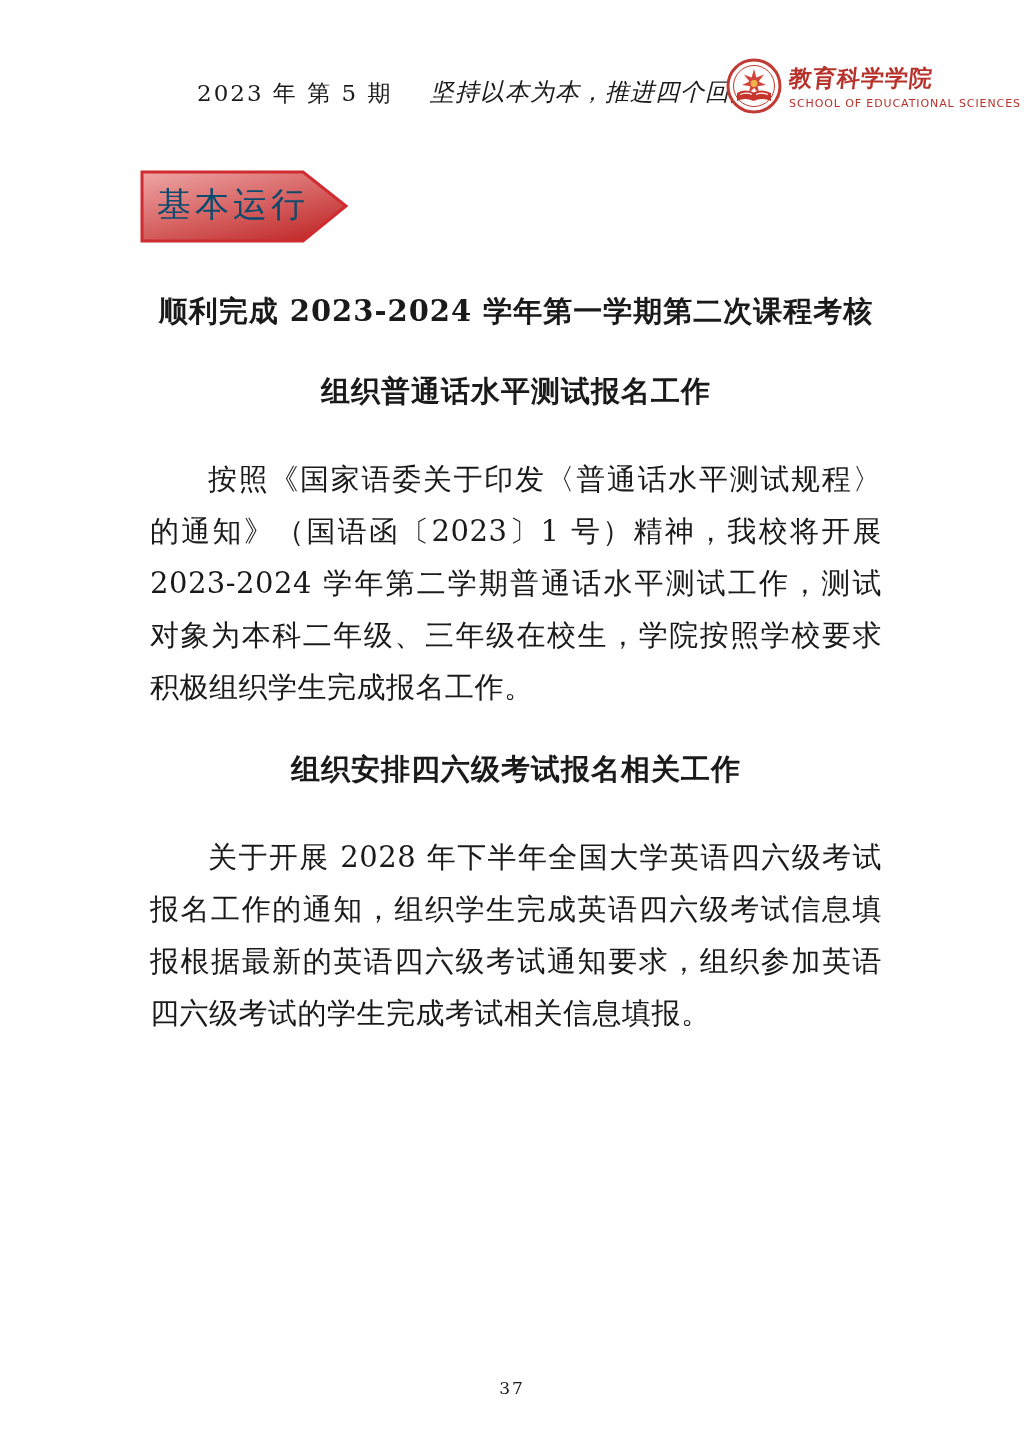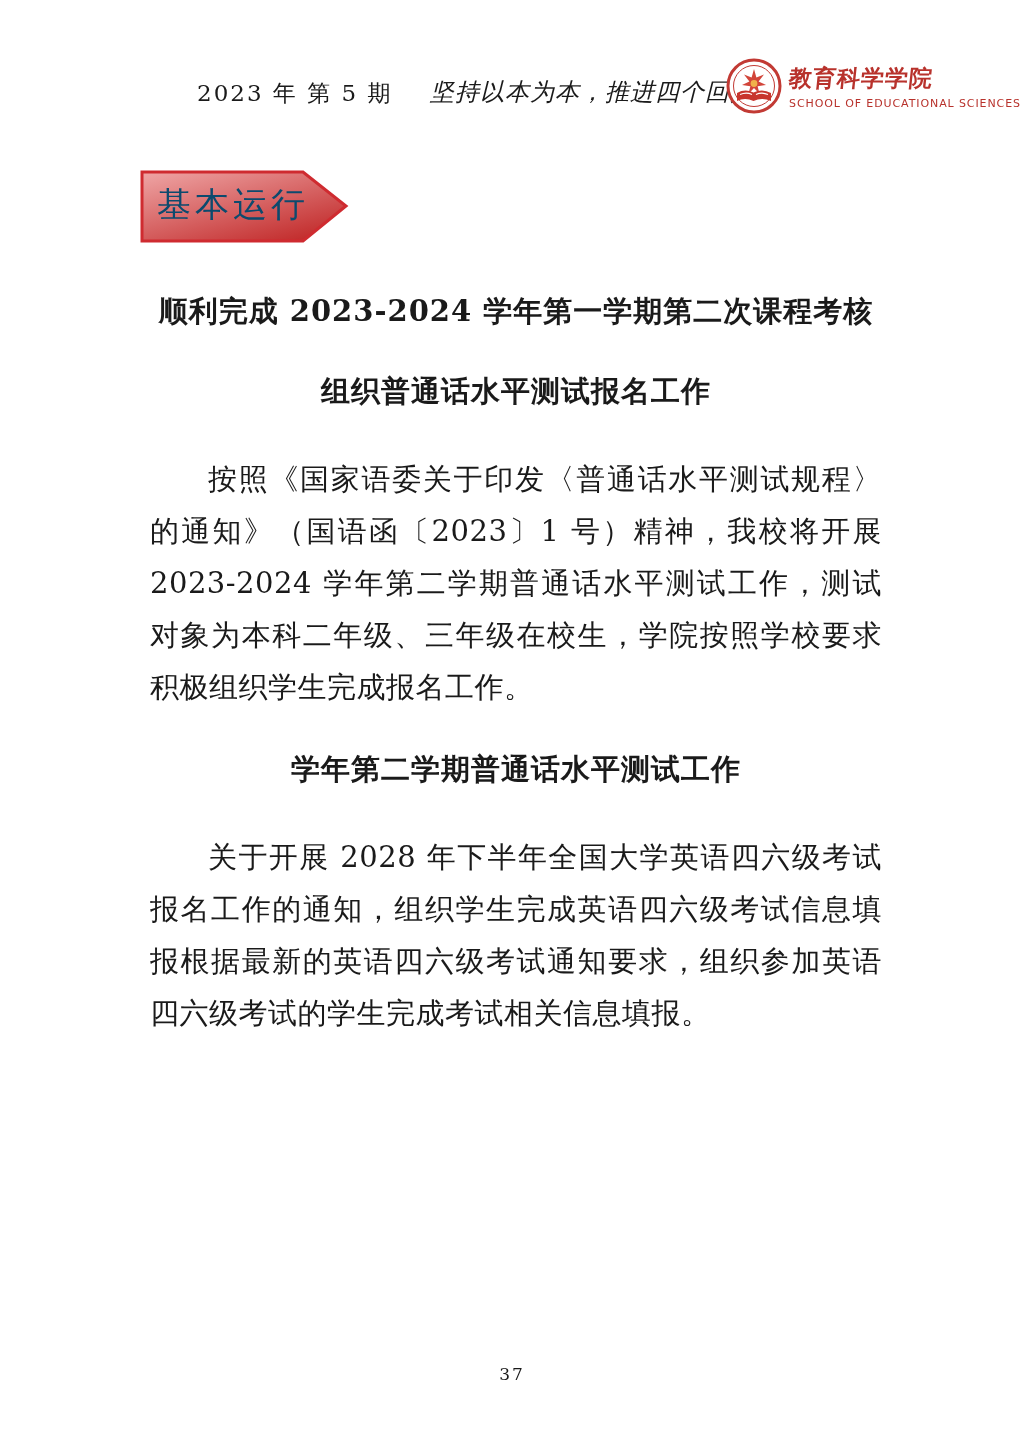--- a/index.html
+++ b/index.html
@@ -56,21 +56,21 @@
     line-height:36px;margin:38px 0 44px 0;letter-spacing:1px;
   }
   .sec-title.first{margin-top:48px;}
   .sec-body{
     font-size:29px;line-height:52px;margin:0;
     text-align:justify;text-justify:inter-ideograph;
     text-indent:2em;letter-spacing:0.5px;
   }
   
   .pagenum{
-    position:absolute;left:0;right:0;bottom:64px;
+    position:absolute;left:0;right:0;bottom:50px;
     text-align:center;font-size:17px;letter-spacing:2px;
   }
 </style>
 </head>
 <body>
 
 <div class="page">
 
   <div class="header">
     <span class="issue">2023 年 第 5 期</span>
@@ -106,20 +106,20 @@
     <span class="banner-label">基本运行</span>
   </div>
 
   <div class="content">
 
     <h2 class="sec-title first">顺利完成 2023-2024 学年第一学期第二次课程考核</h2>
 
     <h2 class="sec-title">组织普通话水平测试报名工作</h2>
     <p class="sec-body">按照《国家语委关于印发〈普通话水平测试规程〉的通知》（国语函〔2023〕1 号）精神，我校将开展 2023-2024 学年第二学期普通话水平测试工作，测试对象为本科二年级、三年级在校生，学院按照学校要求积极组织学生完成报名工作。</p>
 
-    <h2 class="sec-title">学年第二学期普通话水平测试工作</h2>
+    <h2 class="sec-title">组织安排四六级考试报名相关工作</h2>
     <p class="sec-body">关于开展 2028 年下半年全国大学英语四六级考试报名工作的通知，组织学生完成英语四六级考试信息填报根据最新的英语四六级考试通知要求，组织参加英语四六级考试的学生完成考试相关信息填报。</p>
 
   </div>
 
   <div class="pagenum">37</div>
 
 </div>
 
 </body></html>

